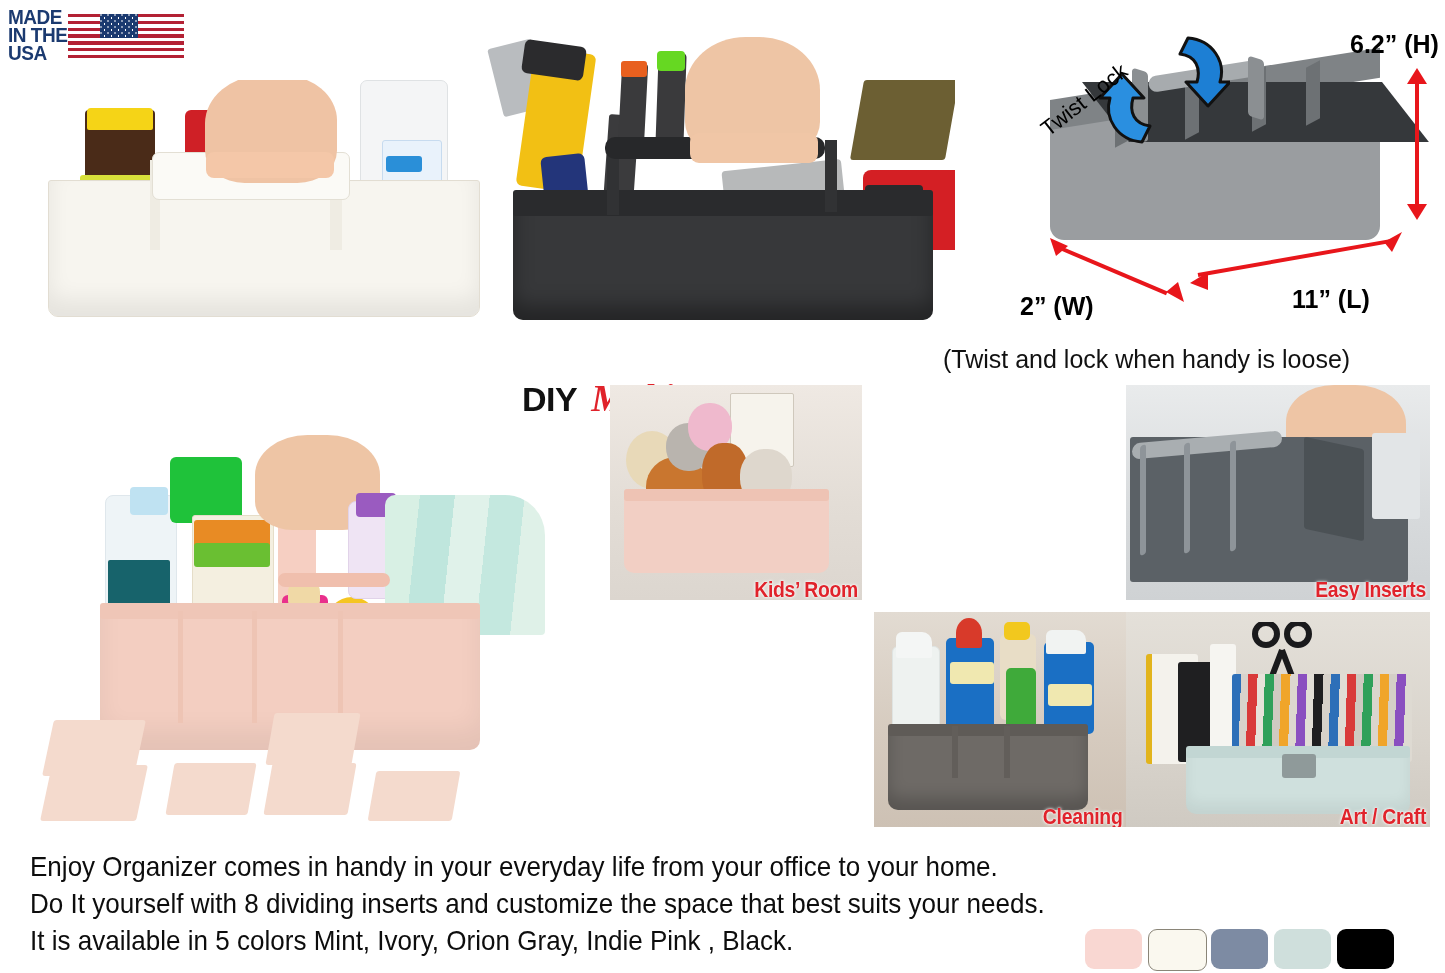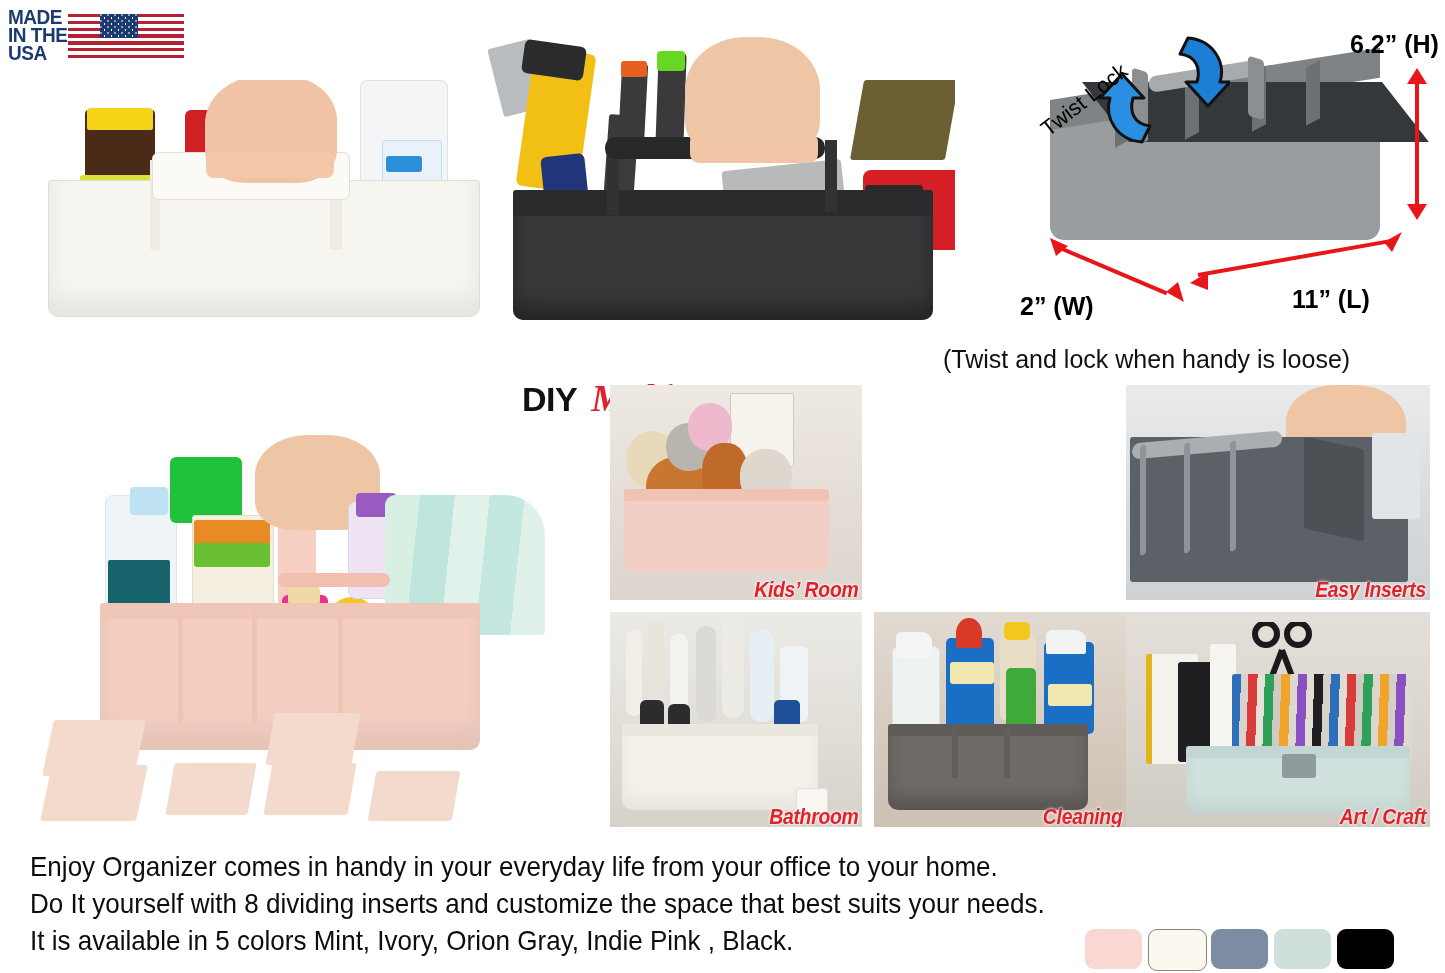--- a/index.html
+++ b/index.html
@@ -48,21 +48,21 @@
   #diy-word{font-size:34px;font-weight:bold;color:#111;
         font-family:"Liberation Sans",sans-serif;letter-spacing:-0.5px;}
   #multi-word{font-size:38px;font-weight:bold;font-style:italic;color:#e0232b;
         font-family:"Liberation Serif","DejaVu Serif",serif;letter-spacing:-1px;
         margin-left:14px;}
   #twist-note{left:943px;top:345px;font-size:25px;color:#111;white-space:nowrap;
         font-family:"Liberation Sans",sans-serif;}
 
   
   #grid{left:610px;top:385px;width:820px;height:445px;}
-  .cell{position:absolute;overflow:hidden;font-style:italic;}
+  .cell{position:absolute;overflow:hidden;}
   .cell-label{position:absolute;right:4px;bottom:-3px;color:#e0232b;
         font-weight:bold;font-size:22px;letter-spacing:-0.3px;white-space:nowrap;
         font-family:"Liberation Sans",sans-serif;transform:scaleX(.88);
         transform-origin:right bottom;text-shadow:0 0 2px #fff,0 0 4px #fff;}
 
   
   #bottom-copy{left:30px;top:848px;width:1070px;}
   #bottom-copy p{margin:0;font-size:28px;line-height:37px;color:#0d0d0d;
         font-family:"Liberation Sans",sans-serif;transform:scaleX(.93);
         transform-origin:left center;white-space:nowrap;}
@@ -253,37 +253,20 @@
     <div class="obj" style="left:4px;top:52px;width:278px;height:145px;background:#5b6166;border-radius:3px;"></div>
     <div class="obj" style="left:6px;top:52px;width:150px;height:16px;background:#a9aeb1;transform:skewY(-5deg);border-radius:8px;"></div>
     <div class="obj" style="left:14px;top:60px;width:6px;height:110px;background:#8e9499;transform:skewY(-22deg);"></div>
     <div class="obj" style="left:58px;top:58px;width:6px;height:110px;background:#8e9499;transform:skewY(-22deg);"></div>
     <div class="obj" style="left:104px;top:56px;width:6px;height:110px;background:#8e9499;transform:skewY(-22deg);"></div>
     <div class="obj" style="left:178px;top:58px;width:60px;height:92px;background:#4b5155;transform:skewY(12deg);"></div>
     <div class="obj" style="left:246px;top:48px;width:48px;height:86px;background:#e2e5e7;"></div>
     <div class="cell-label">Easy Inserts</div>
   </div>
 
-  <div class="cell" style="left:0px;top:227px;width:252px;height:215px;background:#ddd9d2;">
-    <div class="abs" style="left:0;top:0;width:252px;height:215px;background:linear-gradient(180deg,#eceae6 0%,#e0ddd6 60%,#d6d2ca 100%);"></div>
-    <div class="obj" style="left:16px;top:18px;width:16px;height:86px;background:#f1eee8;border-radius:8px;"></div>
-    <div class="obj" style="left:38px;top:10px;width:16px;height:96px;background:#e8e4dc;border-radius:8px;"></div>
-    <div class="obj" style="left:60px;top:22px;width:18px;height:88px;background:#f4f2ee;border-radius:8px;"></div>
-    <div class="obj" style="left:86px;top:14px;width:20px;height:96px;background:#dcdad4;border-radius:9px;"></div>
-    <div class="obj" style="left:112px;top:6px;width:22px;height:100px;background:#edebe5;border-radius:10px;"></div>
-    <div class="obj" style="left:140px;top:18px;width:24px;height:92px;background:#e6f0f4;border-radius:10px;"></div>
-    <div class="obj" style="left:170px;top:34px;width:28px;height:76px;background:#eff3f5;border-radius:6px;"></div>
-    <div class="obj" style="left:30px;top:88px;width:24px;height:52px;background:#2c2c2e;border-radius:6px;"></div>
-    <div class="obj" style="left:58px;top:92px;width:22px;height:48px;background:#2c2c2e;border-radius:6px;"></div>
-    <div class="obj" style="left:164px;top:88px;width:26px;height:30px;background:#1d4f9b;border-radius:5px;"></div>
-    <div class="caddy" style="left:12px;top:118px;width:196px;height:80px;background:#f3f1ea;box-shadow:inset 0 -12px 16px rgba(0,0,0,.05);"></div>
-    <div class="obj" style="left:12px;top:112px;width:196px;height:12px;background:#eae7df;"></div>
-    <div class="obj" style="left:186px;top:176px;width:30px;height:24px;background:#f7f6f2;border:1px solid #e2dfd8;"></div>
-    <div class="cell-label">Bathroom</div>
-  </div>
 
   <div class="cell" style="left:258px;top:227px;width:252px;height:215px;background:#d8cdc2;margin-left:6px;">
     <div class="abs" style="left:0;top:0;width:252px;height:215px;background:linear-gradient(180deg,#e2dbd2 0%,#d6cbbf 55%,#cdc1b4 100%);"></div>
     <div class="obj" style="left:18px;top:34px;width:46px;height:86px;background:#eef2f0;border:1px solid #dfe4e2;border-radius:6px;"></div>
     <div class="obj" style="left:22px;top:20px;width:36px;height:26px;background:#f4f6f5;border-radius:6px 10px 2px 2px;"></div>
     <div class="obj" style="left:72px;top:26px;width:48px;height:96px;background:#1a6fc4;border-radius:5px;"></div>
     <div class="obj" style="left:82px;top:6px;width:26px;height:30px;background:#d83a2a;border-radius:50% 50% 10% 10%;"></div>
     <div class="obj" style="left:76px;top:50px;width:44px;height:22px;background:#f0e8b0;"></div>
     <div class="obj" style="left:126px;top:22px;width:36px;height:86px;background:#e8ddc6;border-radius:6px;"></div>
     <div class="obj" style="left:130px;top:10px;width:26px;height:18px;background:#f2c81e;border-radius:5px;"></div>

